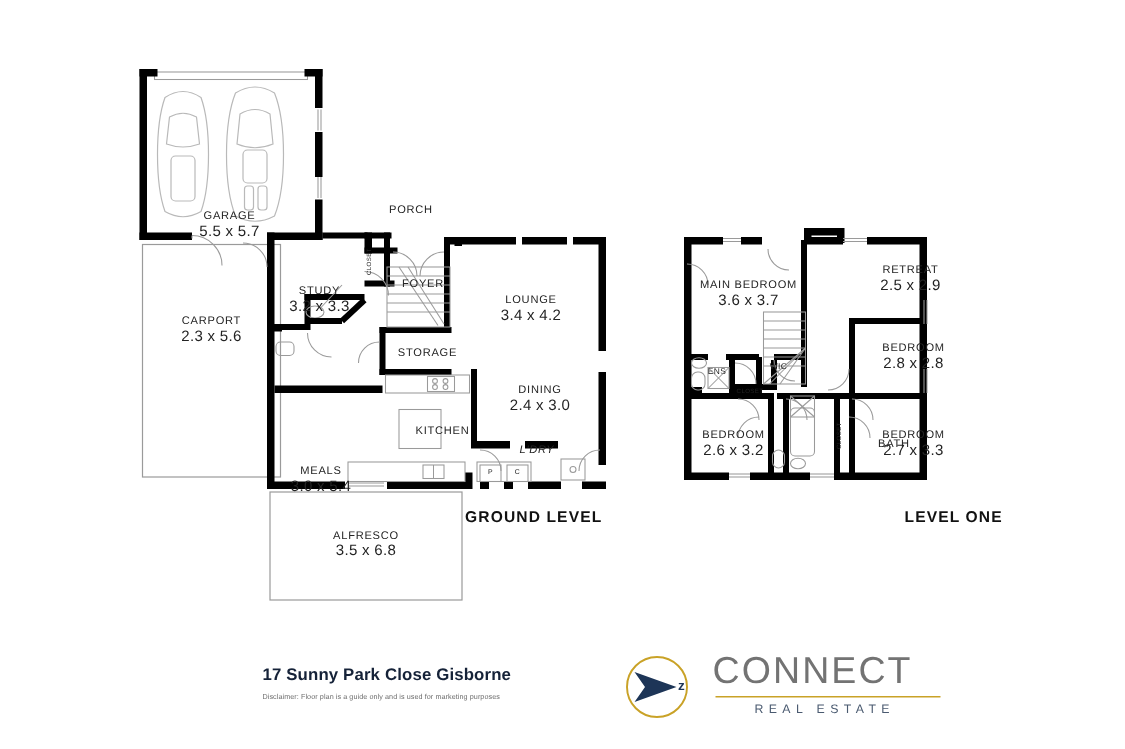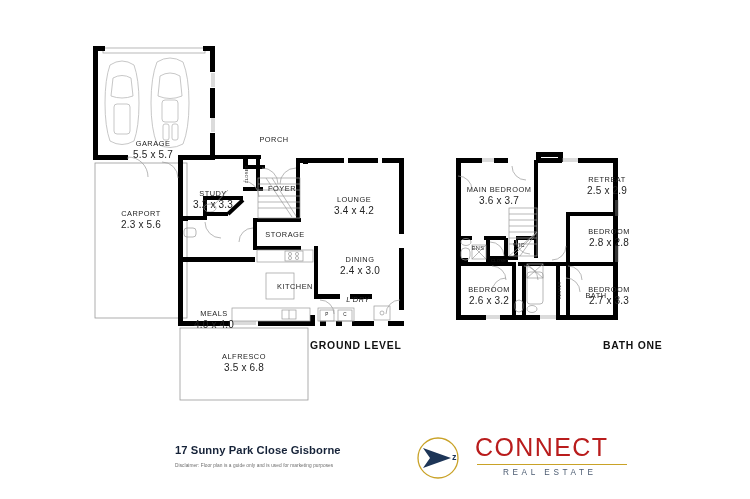--- a/index.html
+++ b/index.html
@@ -23,21 +23,21 @@
 
   .footer-text{position:absolute;left:155px;top:443px;width:260px;margin-left:20px;}
   .addr{font-size:11.2px;font-weight:bold;color:#152238;letter-spacing:.1px;
         line-height:1.32;white-space:nowrap;}
   .disc{font-size:4.8px;color:#6d6d6d;letter-spacing:.05px;margin-top:5px;
         white-space:nowrap;}
 
   .logo{position:absolute;left:415px;top:432px;width:215px;height:52px;}
   .logo-mark{position:absolute;left:0;top:2px;width:48px;height:48px;}
   .logo-word{position:absolute;left:60px;top:3px;width:155px;}
-  .brand{font-size:25px;letter-spacing:1.4px;color:#b91c1c;line-height:1;
+  .brand{font-size:25px;letter-spacing:1.4px;color:#737373;line-height:1;
          font-family:"Liberation Sans","DejaVu Sans",sans-serif;}
   .brand-rule{height:1px;background:#c9a227;margin:4px 0 3px 2px;width:150px;}
   .brand-sub{font-size:8.2px;letter-spacing:3.6px;color:#4a5a70;padding-left:28px;}
 </style>
 </head>
 <body>
 
 <div class="plan">
 
   <svg class="plan-svg" viewBox="0 0 750 499">
@@ -322,21 +322,21 @@
     <span class="nm">STORAGE</span>
   </div>
 
   <div class="lbl" style="left:332px;top:256px;width:56px;">
     <span class="nm">DINING</span>
     <span class="dim">2.4 x 3.0</span>
   </div>
 
   <div class="lbl" style="left:186px;top:282px;width:56px;margin-top:28px;">
     <span class="nm">MEALS</span>
-    <span class="dim">4.0 x 4.0</span>
+    <span class="dim">3.0 x 5.4</span>
   </div>
 
   <div class="lbl" style="left:268px;top:283px;width:54px;">
     <span class="nm">KITCHEN</span>
   </div>
 
   <div class="lbl" style="left:336px;top:296px;width:44px;font-style:italic;">
     <span class="nm">L'DRY</span>
   </div>
 
@@ -394,21 +394,21 @@
     <span>WIC</span>
   </div>
 
   <div class="lbl tiny" style="left:487px;top:259px;width:26px;">
     <span>CLOSET</span>
   </div>
   <div class="lbl tiny vert" style="left:547px;top:288px;width:26px;">
     <span>CLOSET</span>
   </div>
 
-  <div class="leveltitle" style="left:603px;top:340px;">BATH ONE</div>
+  <div class="leveltitle" style="left:603px;top:340px;">LEVEL ONE</div>
 
   <div class="footer-text">
     <div class="addr">17 Sunny Park Close Gisborne</div>
     <div class="disc">Disclaimer:  Floor plan is a guide only and is used for marketing purposes</div>
   </div>
 
   <div class="logo">
     <div class="logo-mark">
       <svg viewBox="0 0 48 48" width="48" height="48">
         <circle cx="23" cy="24" r="20" fill="none" stroke="#c9a227" stroke-width="1.3"></circle>

